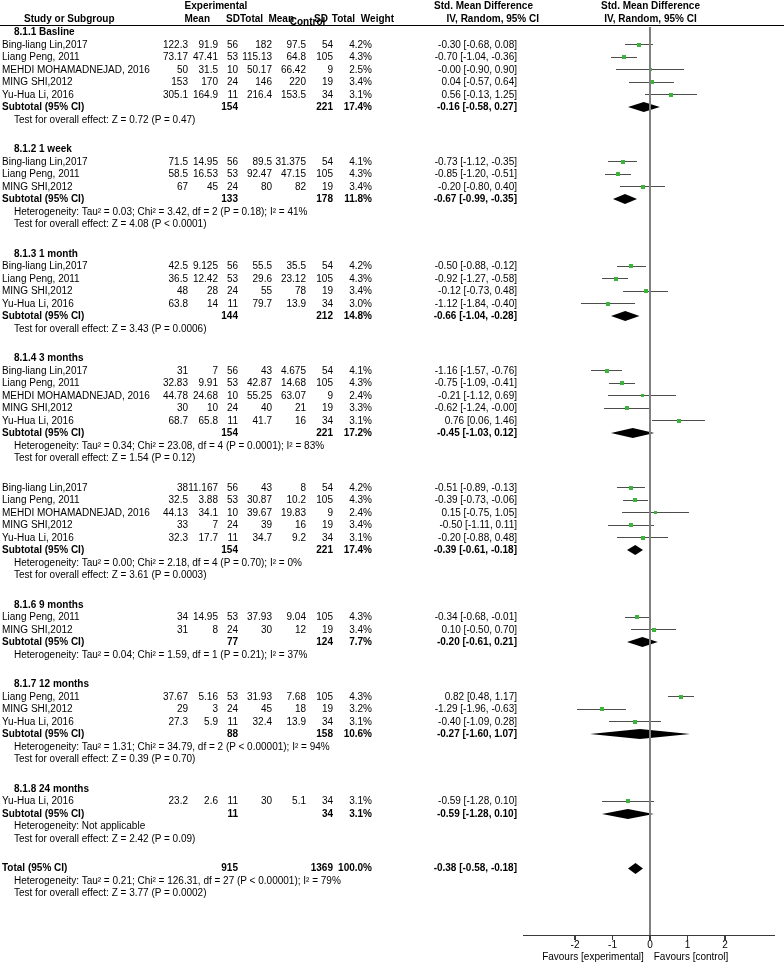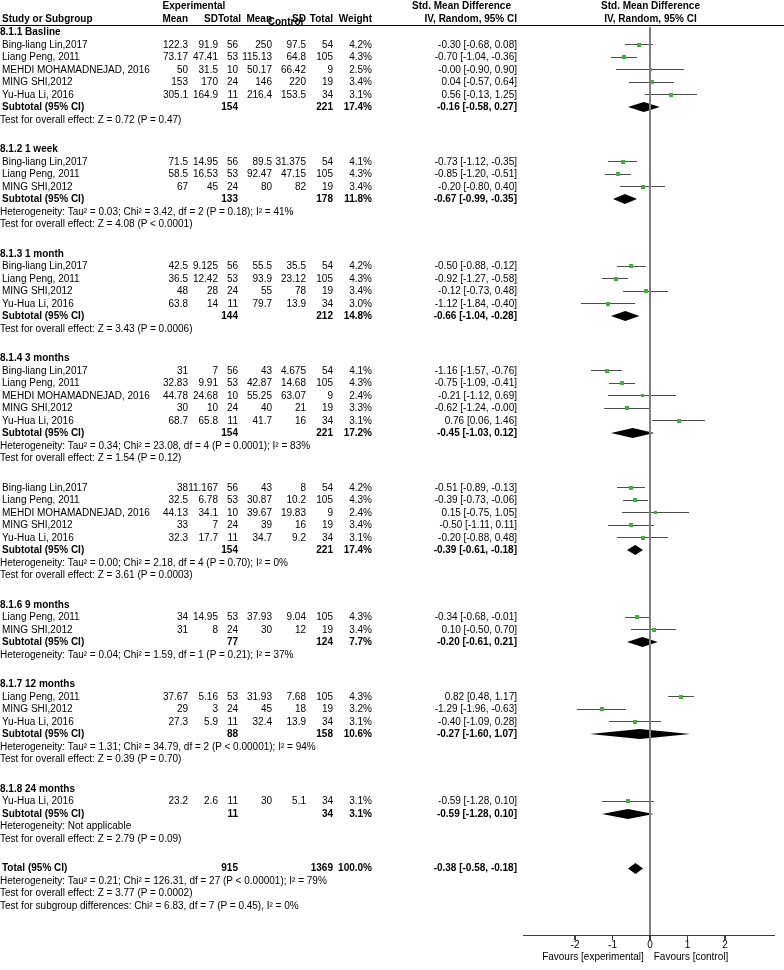--- a/index.html
+++ b/index.html
@@ -5,24 +5,24 @@
   html,body{margin:0;padding:0;background:#fff;}
   .page{position:relative;width:784px;height:970px;background:#fff;
         font-family:"Liberation Sans",sans-serif;font-size:10px;color:#000;overflow:hidden;}
   .frow{position:relative;display:grid;
         grid-template-columns:150px 38px 30px 20px 34px 34px 27px 39px 145px;
         height:12.5px;line-height:12.5px;white-space:nowrap;}
   .c{overflow:visible;}
   .study{padding-left:2px;text-align:left;}
   .n{text-align:right;}
   .b{font-weight:bold;}
-  .full{grid-column:1/-1;padding-left:0;}
+  .full{grid-column:1/-1;padding-left:14px;}
   .gap{height:17px;}
   .hdr{height:25px;border-bottom:1.5px solid #000;}
-  .hdr .frow{font-weight:bold;}
+  .hdr .frow{font-weight:bold;padding-left:22px;}
   .g1{grid-column:2/5;text-align:center;}
   .g2{grid-column:5/8;text-align:center;margin-top:16px;}
   .gc9{grid-column:9;}
   .smdh{text-align:right;padding-right:6px;}
   .ivh{text-align:right;}
   .plot{position:absolute;left:517px;top:0;width:267px;height:12.5px;}
   .ph{text-align:center;font-weight:bold;}
   .ci{position:absolute;top:5.6px;height:1.3px;background:#4d4d4d;}
   .sq{position:absolute;}
   .zero-line{position:absolute;width:1.2px;background:#808080;}
@@ -61,21 +61,21 @@
 
   <div>
       <div class="frow b">
         <span class="full">8.1.1 Basline</span>
       </div>
       <div class="frow">
         <span class="c study">Bing-liang Lin,2017</span>
         <span class="c n">122.3</span>
         <span class="c n">91.9</span>
         <span class="c n">56</span>
-        <span class="c n">250</span>
+        <span class="c n">182</span>
         <span class="c n">97.5</span>
         <span class="c n">54</span>
         <span class="c n">4.2%</span>
         <span class="c n">-0.30 [-0.68, 0.08]</span>
         <div class="plot">
           <div class="ci" style="left: 107.5px; width: 28.5px; background: rgb(77, 77, 77);"></div>
           <div class="sq" style="left: 119.75px; top: 4.25px; width: 4px; height: 4px; background: rgb(60, 180, 60);"></div>
         </div>
       </div>
       <div class="frow">
@@ -245,21 +245,21 @@
         <div class="plot">
           <div class="ci" style="left: 100px; width: 28.5px; background: rgb(77, 77, 77);"></div>
           <div class="sq" style="left: 112.25px; top: 4.25px; width: 4px; height: 4px; background: rgb(60, 180, 60);"></div>
         </div>
       </div>
       <div class="frow">
         <span class="c study">Liang Peng, 2011</span>
         <span class="c n">36.5</span>
         <span class="c n">12.42</span>
         <span class="c n">53</span>
-        <span class="c n">93.9</span>
+        <span class="c n">29.6</span>
         <span class="c n">23.12</span>
         <span class="c n">105</span>
         <span class="c n">4.3%</span>
         <span class="c n">-0.92 [-1.27, -0.58]</span>
         <div class="plot">
           <div class="ci" style="left: 85.375px; width: 25.875px; background: rgb(77, 77, 77);"></div>
           <div class="sq" style="left: 96.5px; top: 4.25px; width: 4px; height: 4px; background: rgb(60, 180, 60);"></div>
         </div>
       </div>
       <div class="frow">
@@ -424,21 +424,21 @@
         <span class="c n">4.2%</span>
         <span class="c n">-0.51 [-0.89, -0.13]</span>
         <div class="plot">
           <div class="ci" style="left: 99.625px; width: 28.5px; background: rgb(77, 77, 77);"></div>
           <div class="sq" style="left: 111.875px; top: 4.25px; width: 4px; height: 4px; background: rgb(60, 180, 60);"></div>
         </div>
       </div>
       <div class="frow">
         <span class="c study">Liang Peng, 2011</span>
         <span class="c n">32.5</span>
-        <span class="c n">6.78</span>
+        <span class="c n">3.88</span>
         <span class="c n">53</span>
         <span class="c n">30.87</span>
         <span class="c n">10.2</span>
         <span class="c n">105</span>
         <span class="c n">4.3%</span>
         <span class="c n">-0.39 [-0.73, -0.06]</span>
         <div class="plot">
           <div class="ci" style="left: 105.625px; width: 25.125px; background: rgb(77, 77, 77);"></div>
           <div class="sq" style="left: 116.375px; top: 4.25px; width: 4px; height: 4px; background: rgb(60, 180, 60);"></div>
         </div>
@@ -666,21 +666,21 @@
         <div class="plot">
           <svg width="51.75000000000001" height="10" viewBox="0 0 51.75000000000001 10" style="position: absolute; left: 85px; top: 1.25px;">
             <polygon points="0,5 25.875000000000004,0 51.75000000000001,5 25.875000000000004,10" fill="#000000"></polygon>
           </svg>
         </div>
       </div>
       <div class="frow">
         <span class="full">Heterogeneity: Not applicable</span>
       </div>
       <div class="frow">
-        <span class="full">Test for overall effect: Z = 2.79 (P = 0.09)</span>
+        <span class="full">Test for overall effect: Z = 2.42 (P = 0.09)</span>
       </div>
       <div class="gap"></div>
       <div class="frow b">
         <span class="c study">Total (95% CI)</span>
         <span class="c n"></span>
         <span class="c n"></span>
         <span class="c n">915</span>
         <span class="c n"></span>
         <span class="c n"></span>
         <span class="c n">1369</span>
@@ -690,23 +690,20 @@
           <svg width="14.999999999999998" height="11" viewBox="0 0 14.999999999999998 11" style="position: absolute; left: 111.25px; top: 0.75px;">
             <polygon points="0,5.5 7.499999999999998,0 14.999999999999998,5.5 7.499999999999998,11" fill="#000000"></polygon>
           </svg>
         </div>
       </div>
       <div class="frow">
         <span class="full">Heterogeneity: Tau² = 0.21; Chi² = 126.31, df = 27 (P &lt; 0.00001); I² = 79%</span>
       </div>
       <div class="frow">
         <span class="full">Test for overall effect: Z = 3.77 (P = 0.0002)</span>
-      </div>
-      <div class="frow">
-        <span class="full">Test for subgroup differences: Chi² = 6.83, df = 7 (P = 0.45), I² = 0%</span>
       </div>
     </div>
 
   <div>
     <div class="zero-line" style="left:649.4px;top:26.5px;height:908px;"></div>
     <div class="axis-line" style="left:523px;top:934.5px;width:252px;"></div>
     <div id="ticks-host">
         <div class="tick" style="left: 574.4px; top: 934.5px;"></div>
         <div class="tlabel" style="left: 575px; top: 939px;">-2</div>
         <div class="tick" style="left: 611.9px; top: 934.5px;"></div>

